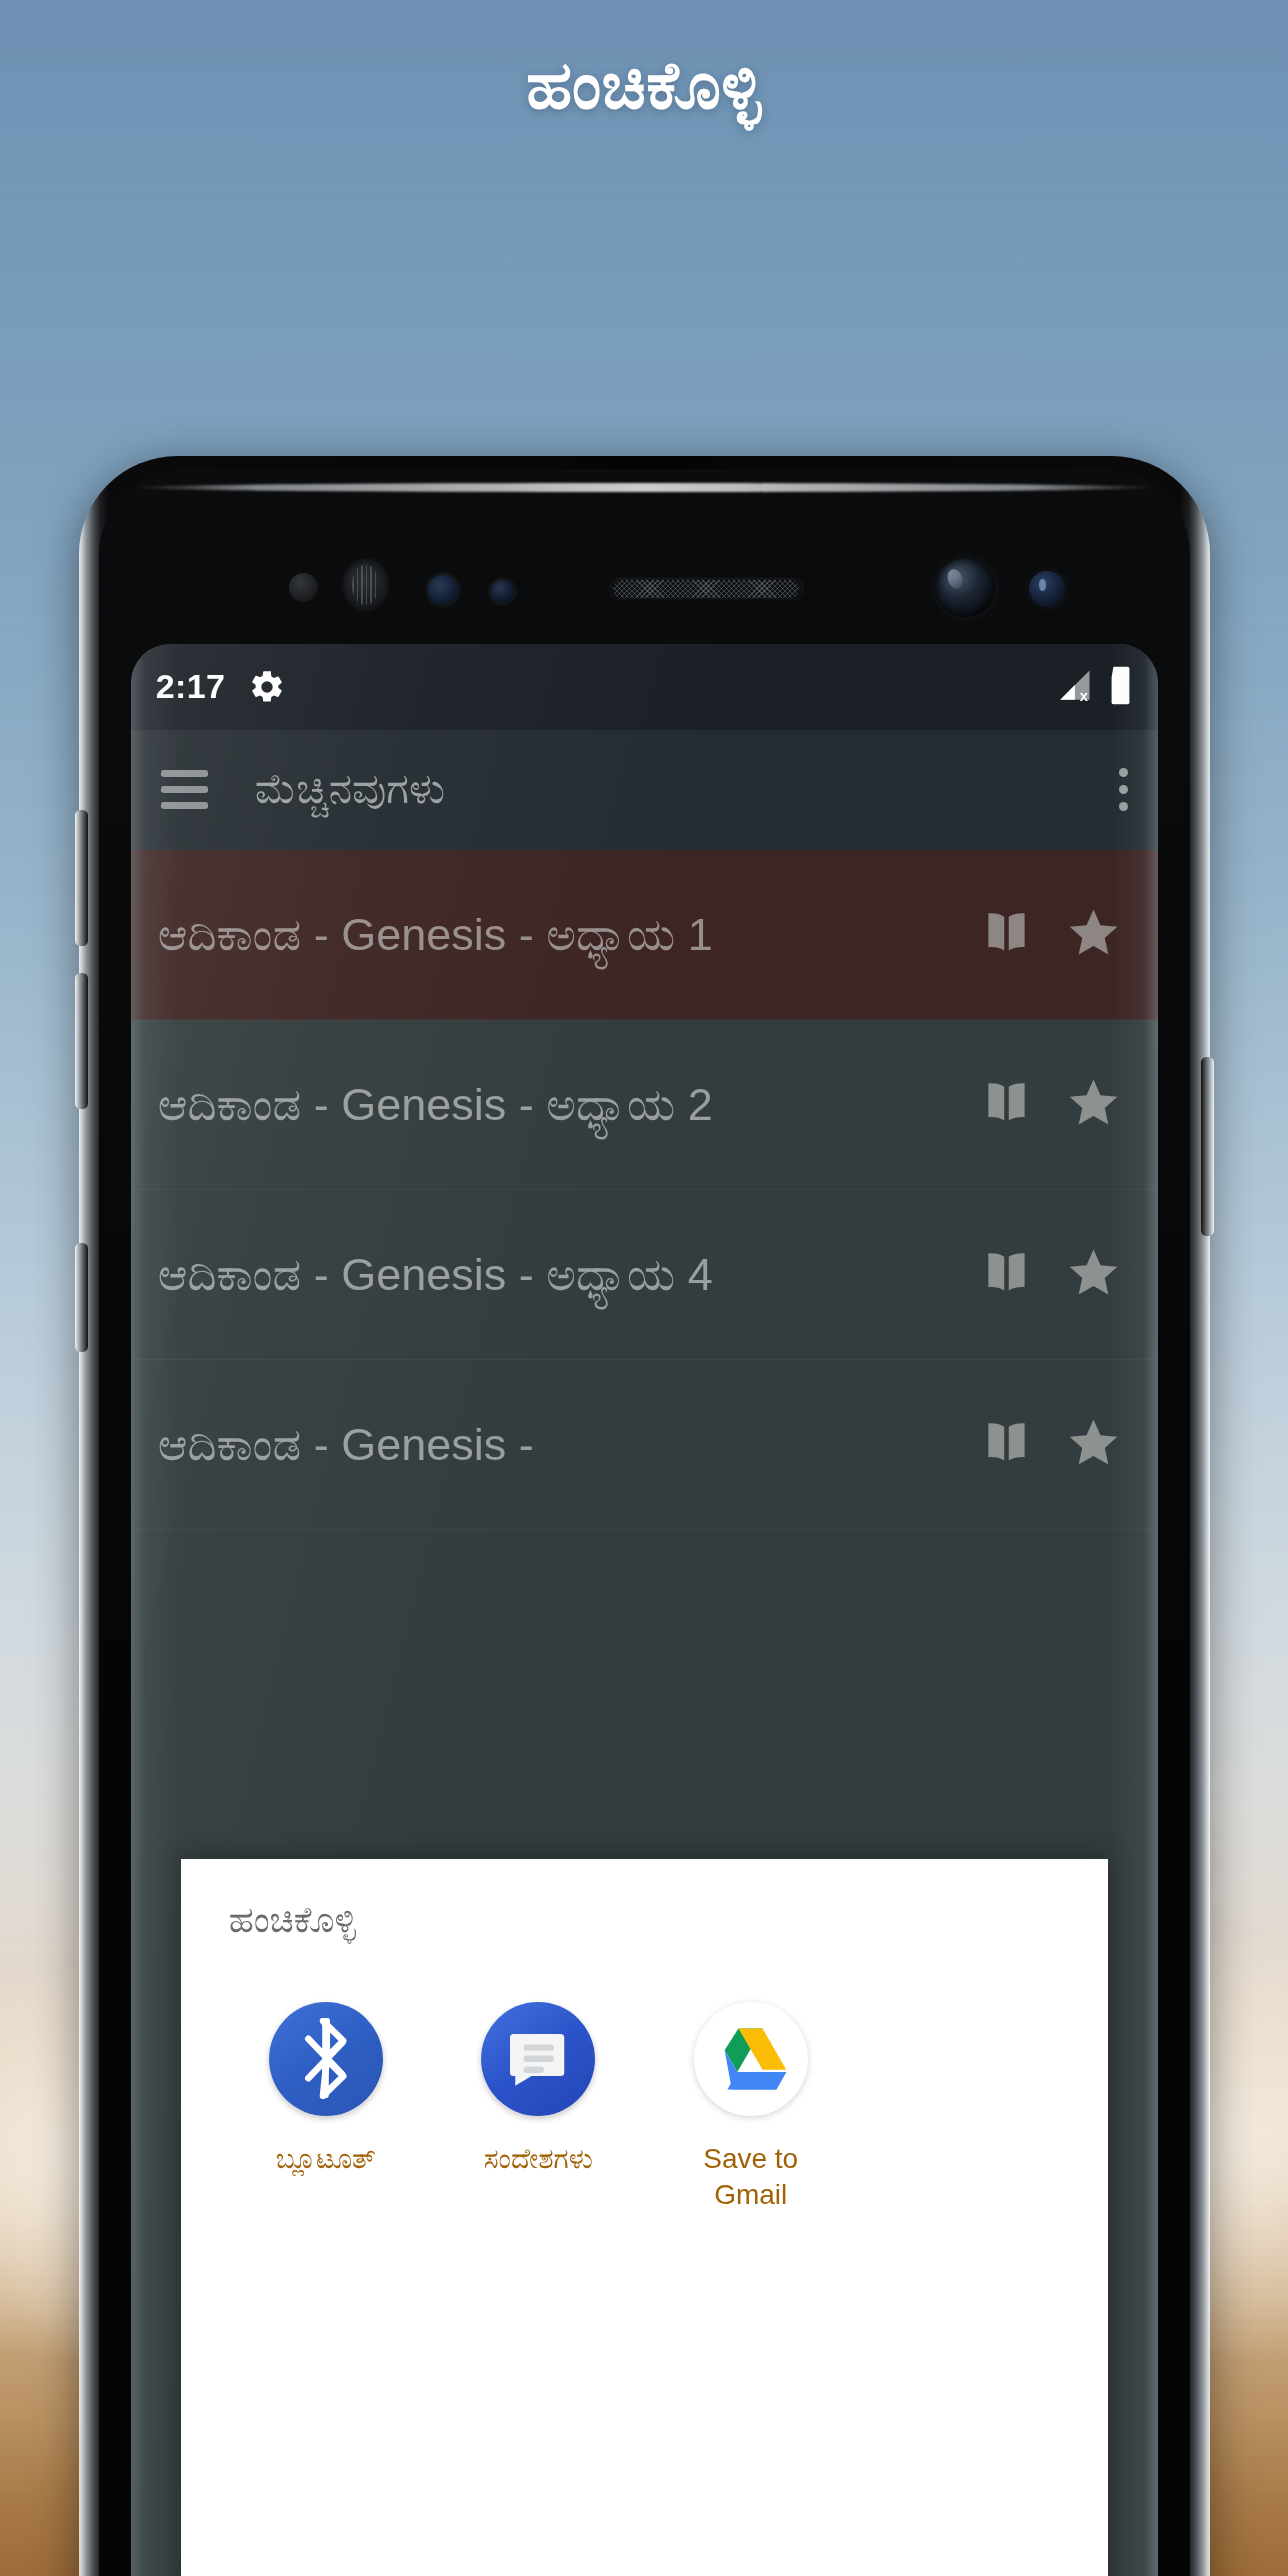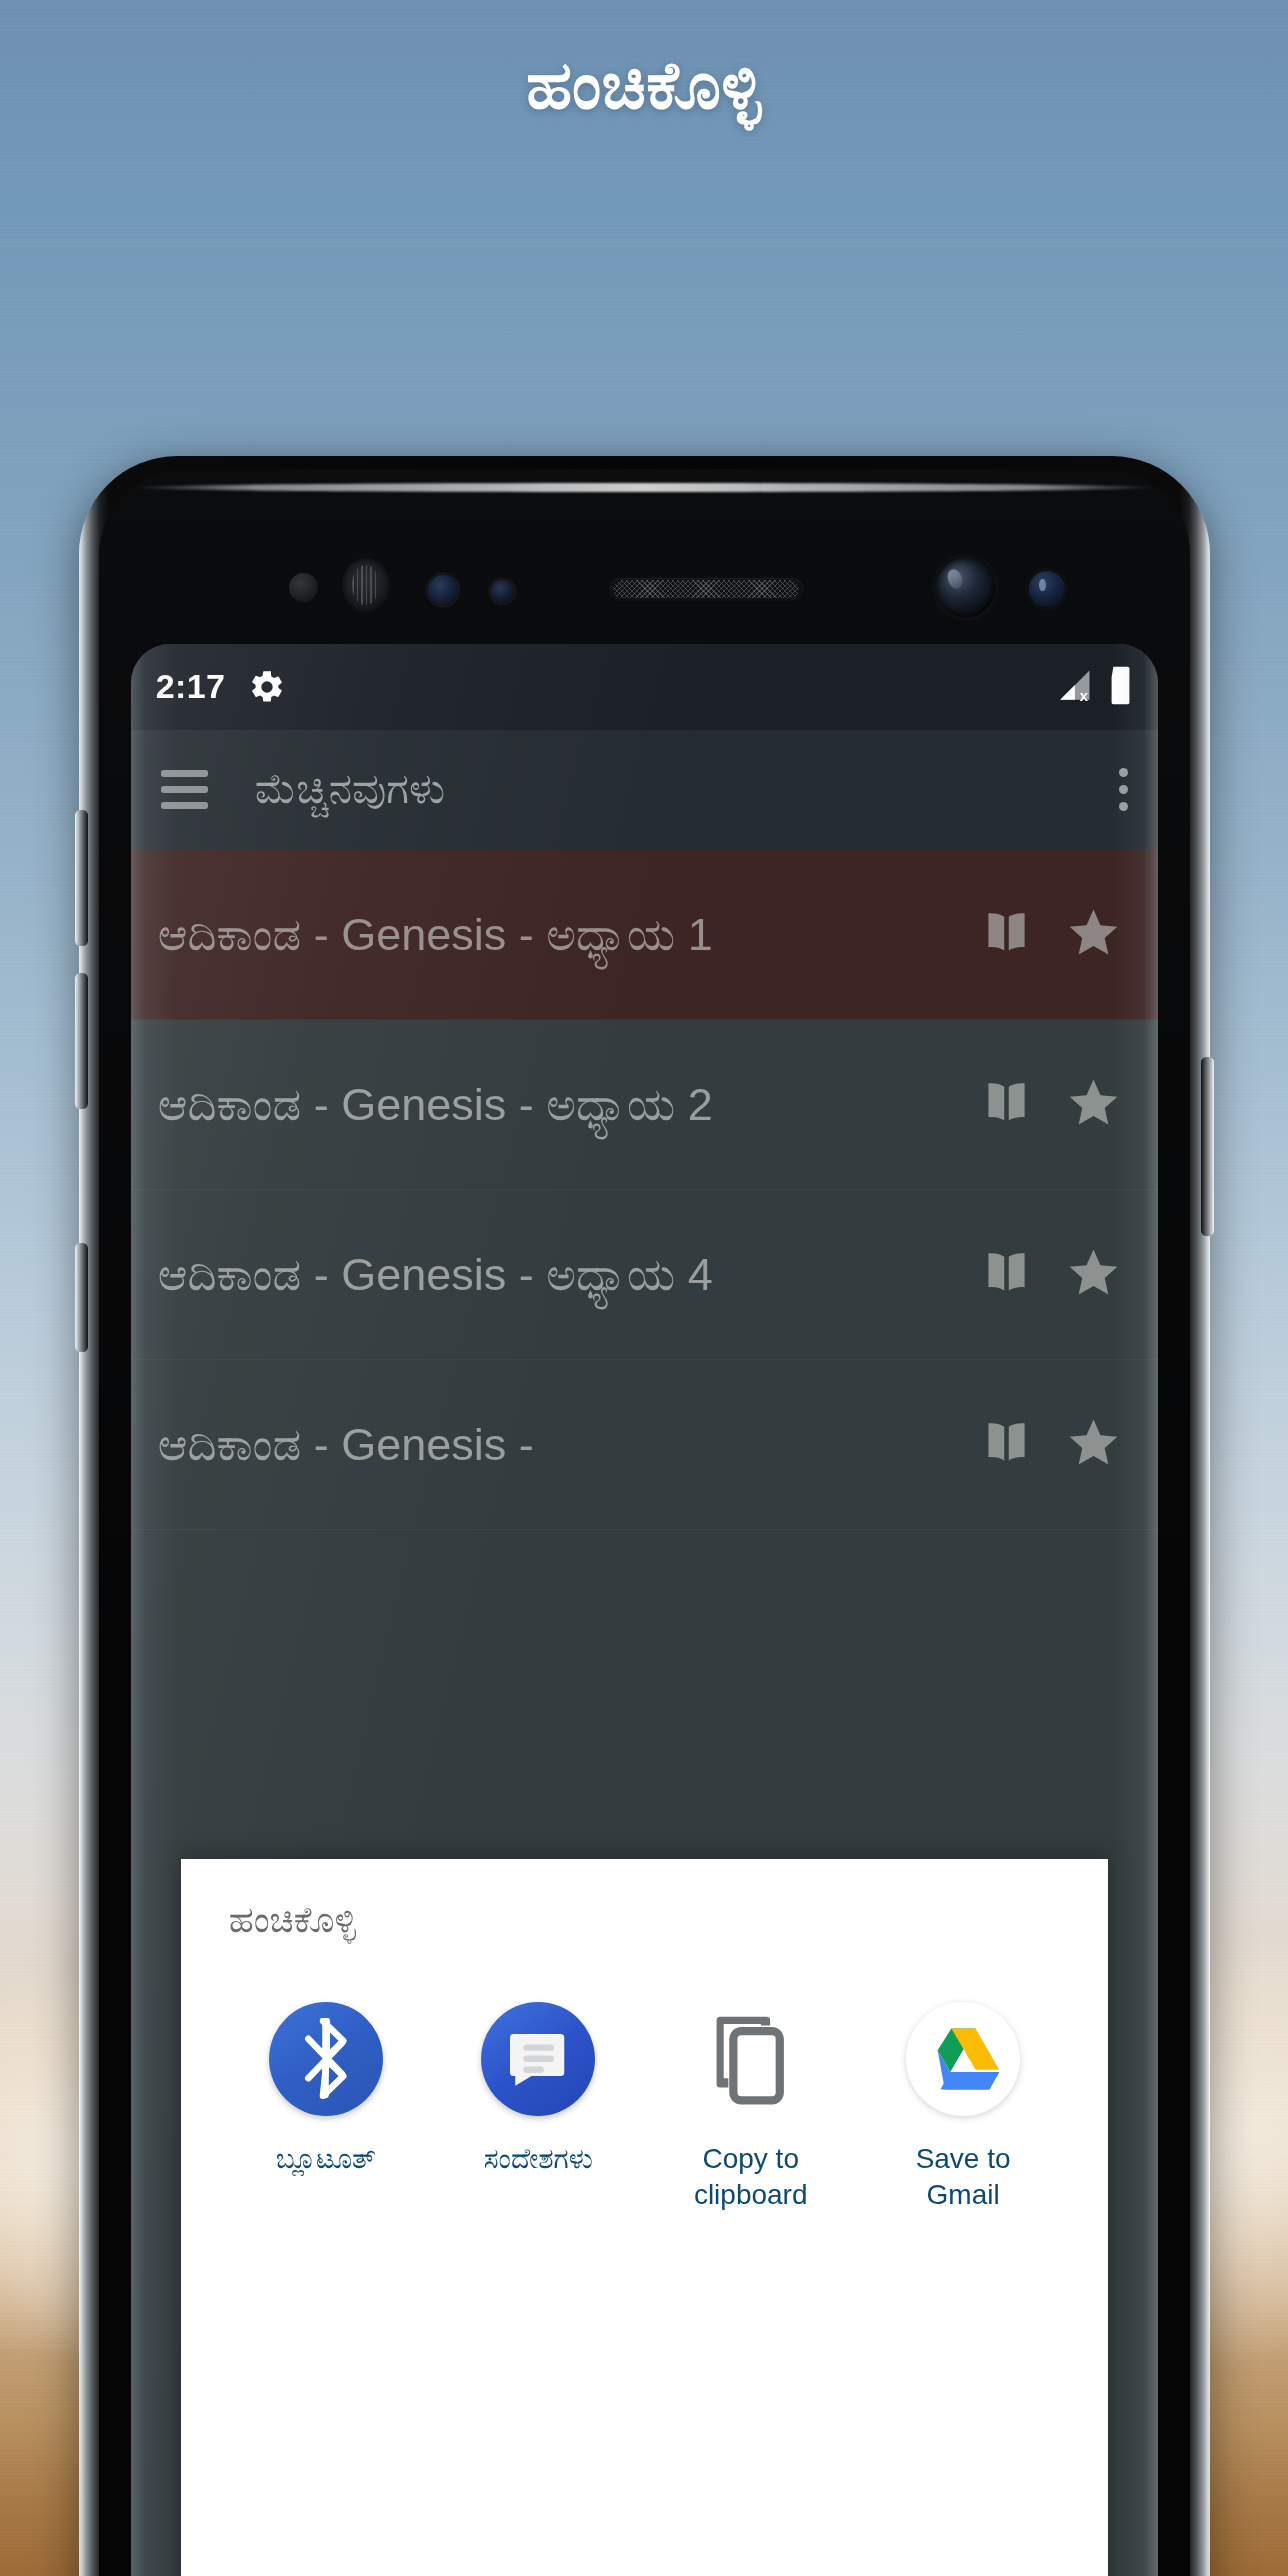--- a/index.html
+++ b/index.html
@@ -240,21 +240,21 @@
   .target {
     display:flex; flex-direction:column; align-items:center;
     padding:9px 5.4px 16px 5.4px;
   }
   .target-icon {
     width:118px; height:118px;
     display:flex; align-items:center; justify-content:center;
     margin-bottom:23px;
   }
   .target-label {
-    color:#0c4a6e;
+    color:#a16207;
     font-size:28px;
     line-height:36px;
     text-align:center;
     max-width:165px;
   }
 
   
   .ic-circle { width:114px; height:114px; border-radius:50%; display:flex; align-items:center; justify-content:center; position:relative; }
   .ic-bt { background:linear-gradient(145deg,#3f72d6 0%,#2f5fc4 48%,#2a55b4 100%); box-shadow:0 2.7px 6.3px rgba(0,0,0,.22); }
   .ic-msg { background:linear-gradient(145deg,#4272e0 0%,#2b53c9 50%,#2446b4 100%); box-shadow:0 2.7px 6.3px rgba(0,0,0,.22); }
@@ -433,29 +433,20 @@
                   <path d="M4.2 3.4 h15.6 a1.2 1.2 0 0 1 1.2 1.2 v12 a1.2 1.2 0 0 1 -1.2 1.2 h-10 l-5.6 3.4 v-3.4 h-0.6 a1.2 1.2 0 0 1 -1.2 -1.2 v-12 a1.2 1.2 0 0 1 1.2 -1.2 z" fill="#f4f4f4"></path>
                   <rect x="7" y="7" width="10.5" height="2.2" rx="1.1" fill="#d3d6d8"></rect>
                   <rect x="7" y="10.8" width="10.5" height="2.2" rx="1.1" fill="#d3d6d8"></rect>
                   <rect x="7" y="14.6" width="7" height="2.2" rx="1.1" fill="#d3d6d8"></rect>
                 </svg>
               </div>
             </div>
             <div class="target-label">ಸಂದೇಶಗಳು</div>
           </div>
 
-          <div class="target">
-            <div class="target-icon">
-              <svg width="93" height="100" viewBox="0 0 26 28">
-                <path d="M4.5 2.2 h13 a1 1 0 0 1 1 1 v1.4 h-2.6 v-0.4 h-10.4 v15.2 h1.3 v2.6 h-2.3 a1 1 0 0 1 -1 -1 v-17.8 a1 1 0 0 1 1 -1 z" fill="#6e7376"></path>
-                <rect x="8.2" y="6.2" width="13" height="19.4" rx="2.2" fill="none" stroke="#6e7376" stroke-width="2.3"></rect>
-              </svg>
-            </div>
-            <div class="target-label">Copy to clipboard</div>
-          </div>
 
 
           <div class="target">
             <div class="target-icon">
               <div class="ic-circle ic-white">
                 <svg width="77" height="70" viewBox="0 0 28 25">
                   <path d="M9.6 1.4 L18.4 1.4 L9.2 17.2 L4.6 9.3 Z" fill="#0f9d58"></path>
                   <path d="M18.4 1.4 L27 16.4 L18.4 16.4 L9.6 1.4 Z" fill="#fbbc05"></path>
                   <path d="M4.6 9.3 L9.2 17.2 L27 17.2 L23.4 23.6 L7.2 23.6 Z" fill="#4285f4"></path>
                   <path d="M9.2 17.2 L27 17.2 L23.4 23.6 L5.6 23.6 Z" fill="#4285f4"></path>

